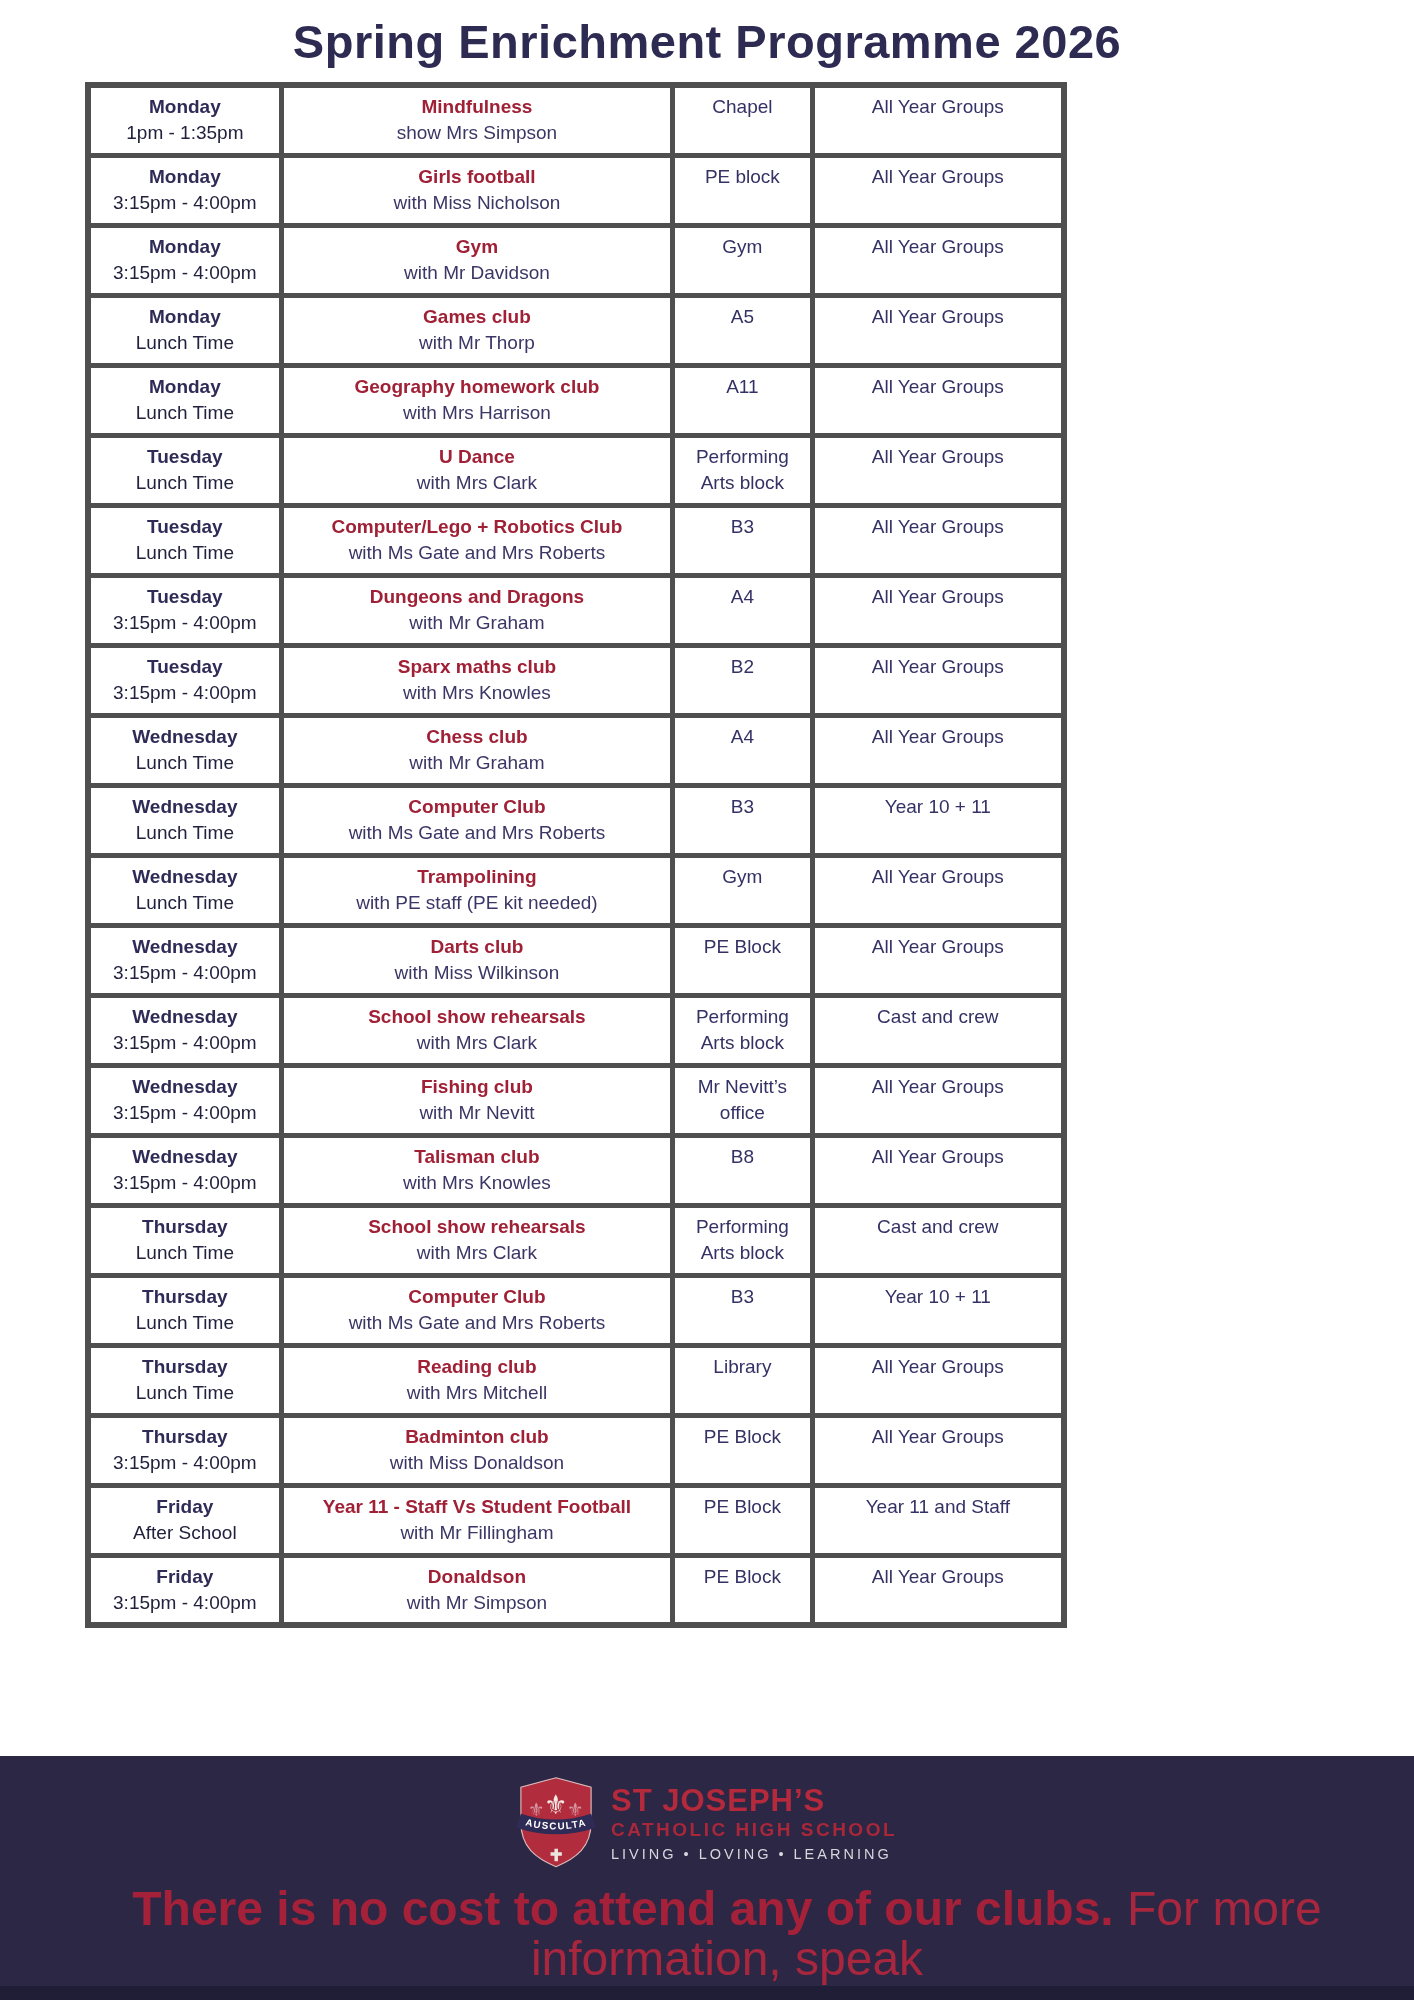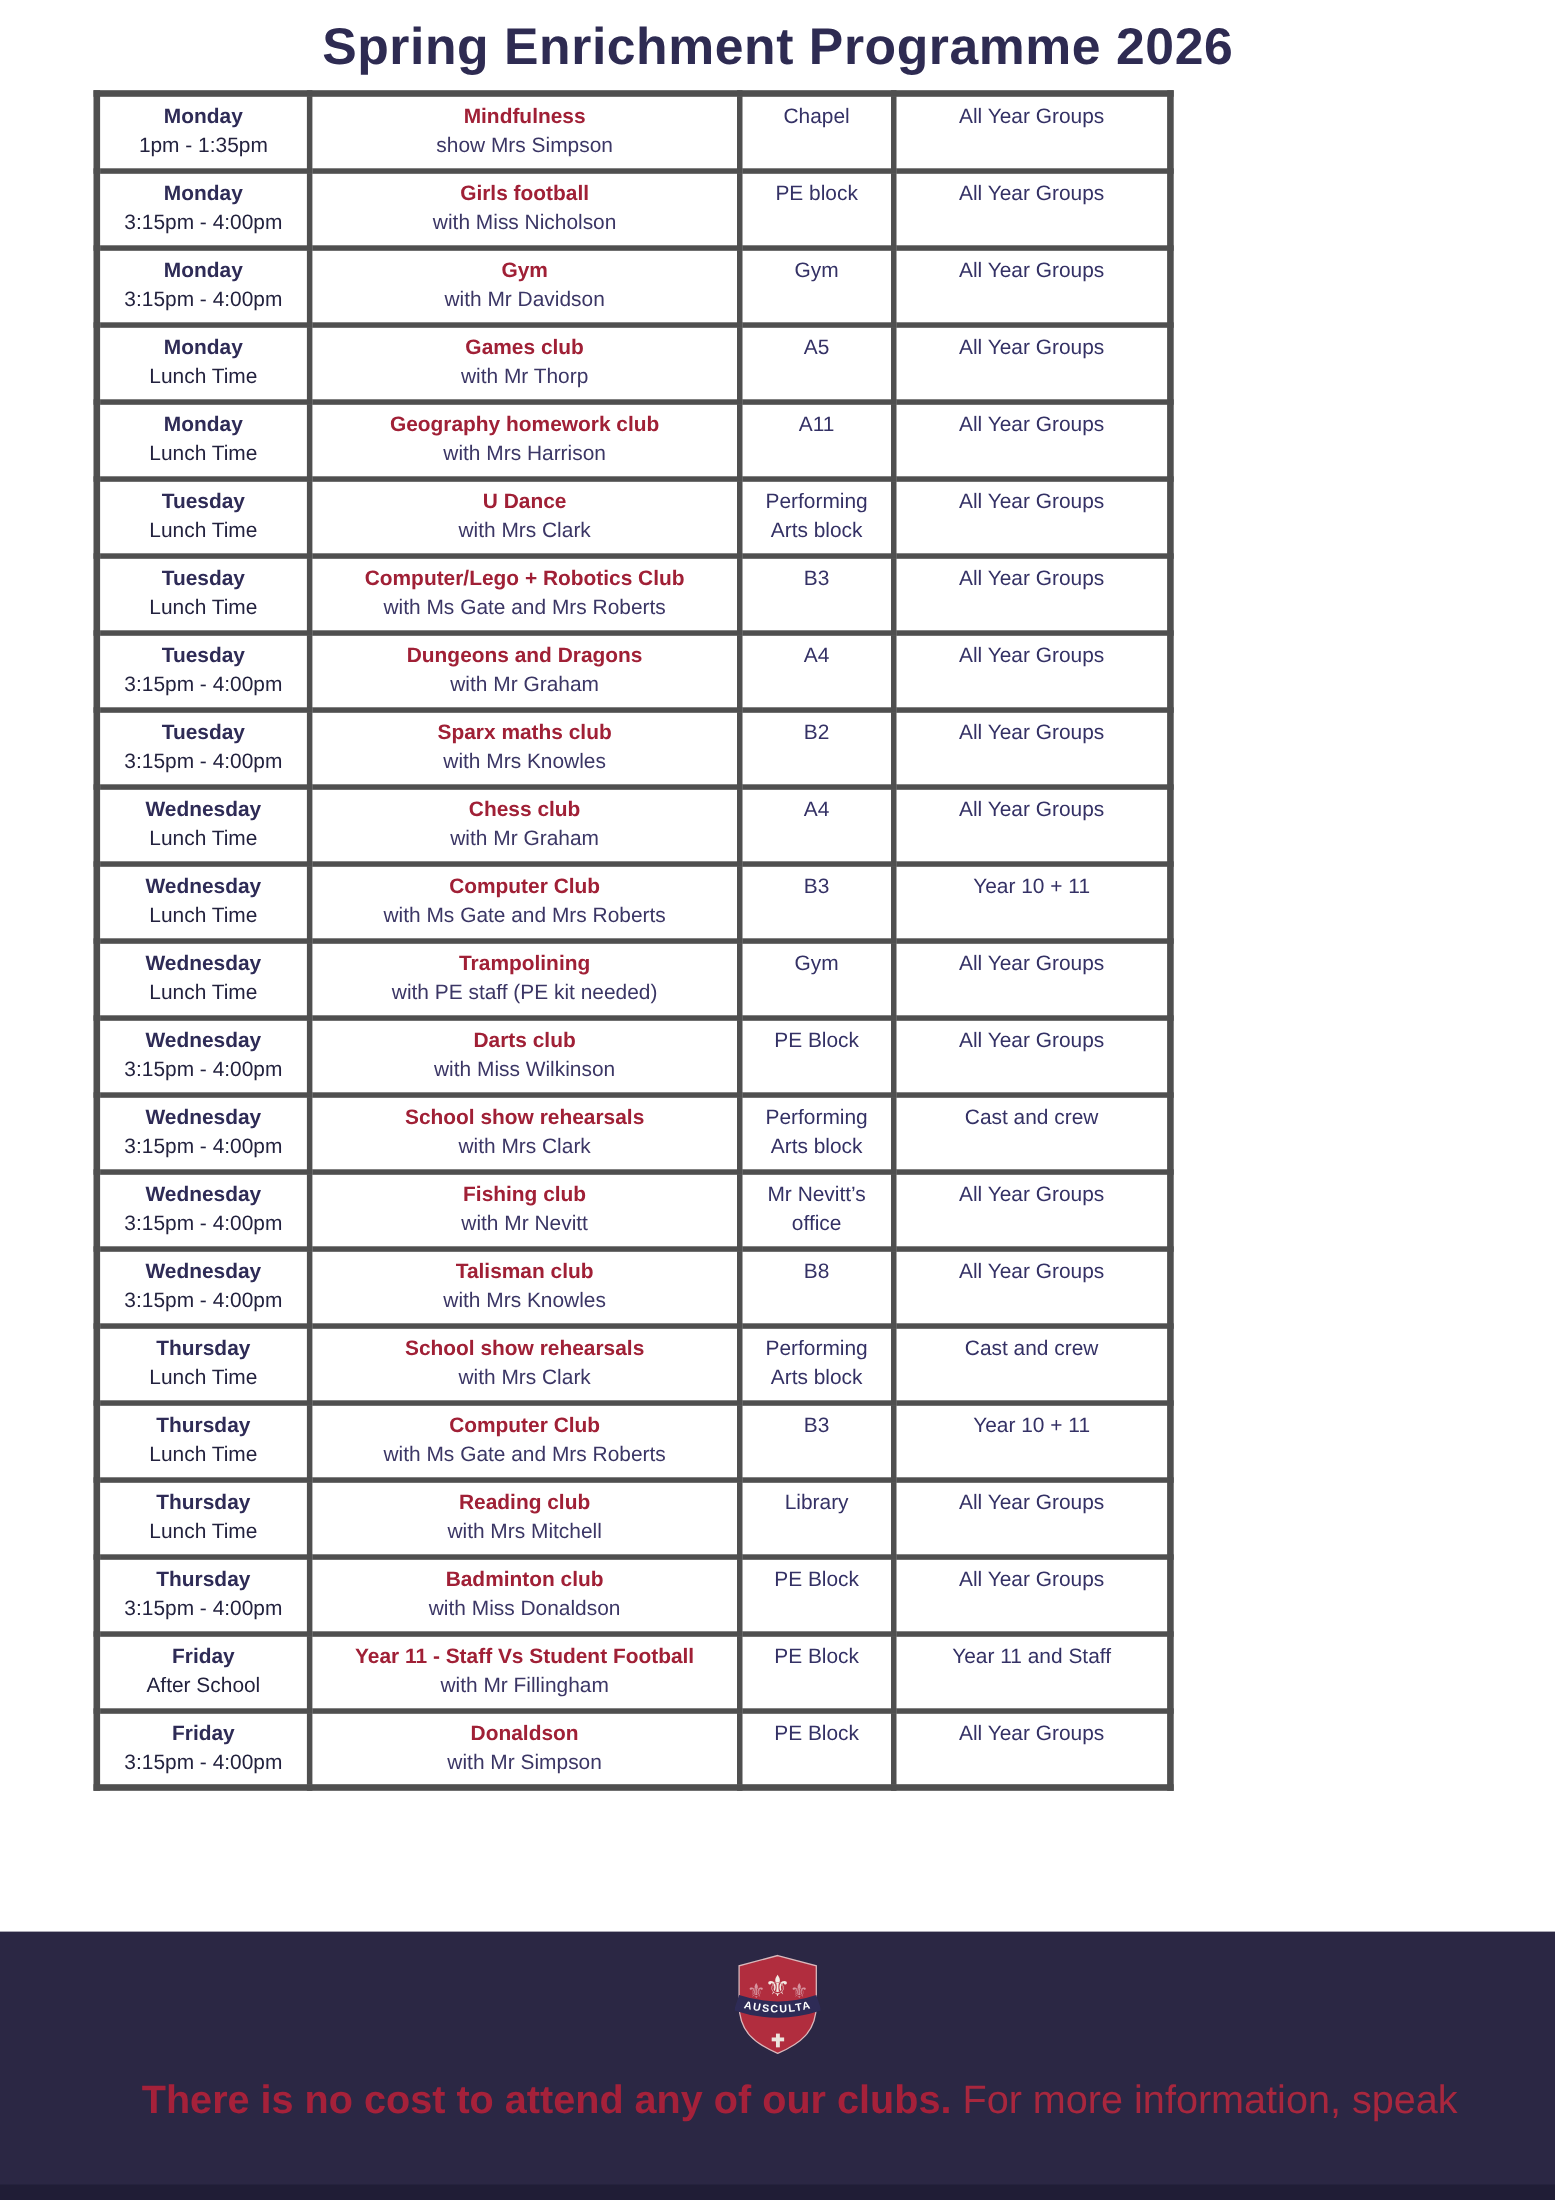--- a/index.html
+++ b/index.html
@@ -66,21 +66,21 @@
     font-weight: bold; color: #a8273a; letter-spacing: 2.5px;
   }
   .school-motto {
     margin-top: 4px;
     font-size: 14.5px; line-height: 18px;
     color: #d8d5dd; letter-spacing: 3px;
   }
   .note {
     margin-top: 10px;
     text-align: center;
-    font-size: 36px;
+    font-size: 48px;
     line-height: 50px;
     color: #a8273e;
     padding-left: 40px;
   }
   .note .bold-part { font-weight: bold; color: #a5213a; }
   .bottom-strip {
     position: absolute;
     left: 0; right: 0; bottom: 0;
     height: 14px;
     background: #201d36;
@@ -394,18 +394,23 @@
       <text x="25" y="52" font-size="24" text-anchor="middle" font-family="DejaVu Sans, sans-serif" fill="#d795a0">⚜</text>
       <text x="75" y="52" font-size="24" text-anchor="middle" font-family="DejaVu Sans, sans-serif" fill="#d795a0">⚜</text>
       <text x="50" y="50" font-size="34" text-anchor="middle" font-family="DejaVu Sans, sans-serif" fill="#f3ebe4">⚜</text>
       <path id="ribbonpath" d="M2,58 Q50,74 98,58" fill="none" stroke="#2e2b56" stroke-width="19"></path>
       <text font-size="12.5" fill="#ffffff" letter-spacing="1.5" font-family="Liberation Sans, sans-serif" font-weight="bold">
         <textPath href="#ribbonpath" startOffset="50%" text-anchor="middle" dominant-baseline="middle">AUSCULTA</textPath>
       </text>
       <rect x="48" y="94" width="4.5" height="16" fill="#ece5dd"></rect>
       <rect x="43" y="98.5" width="14.5" height="4.5" fill="#ece5dd"></rect>
     </svg>
+    <div class="school-text">
+      <div class="school-name">ST JOSEPH’S</div>
+      <div class="school-subtitle">CATHOLIC HIGH SCHOOL</div>
+      <div class="school-motto">LIVING • LOVING • LEARNING</div>
+    </div>
   </div>
   <div class="note">
     <div><span class="bold-part">There is no cost to attend any of our clubs.</span> <span>For more information, speak</span></div>
   </div>
   <div class="bottom-strip"></div>
 </footer>
 
 </body></html>

